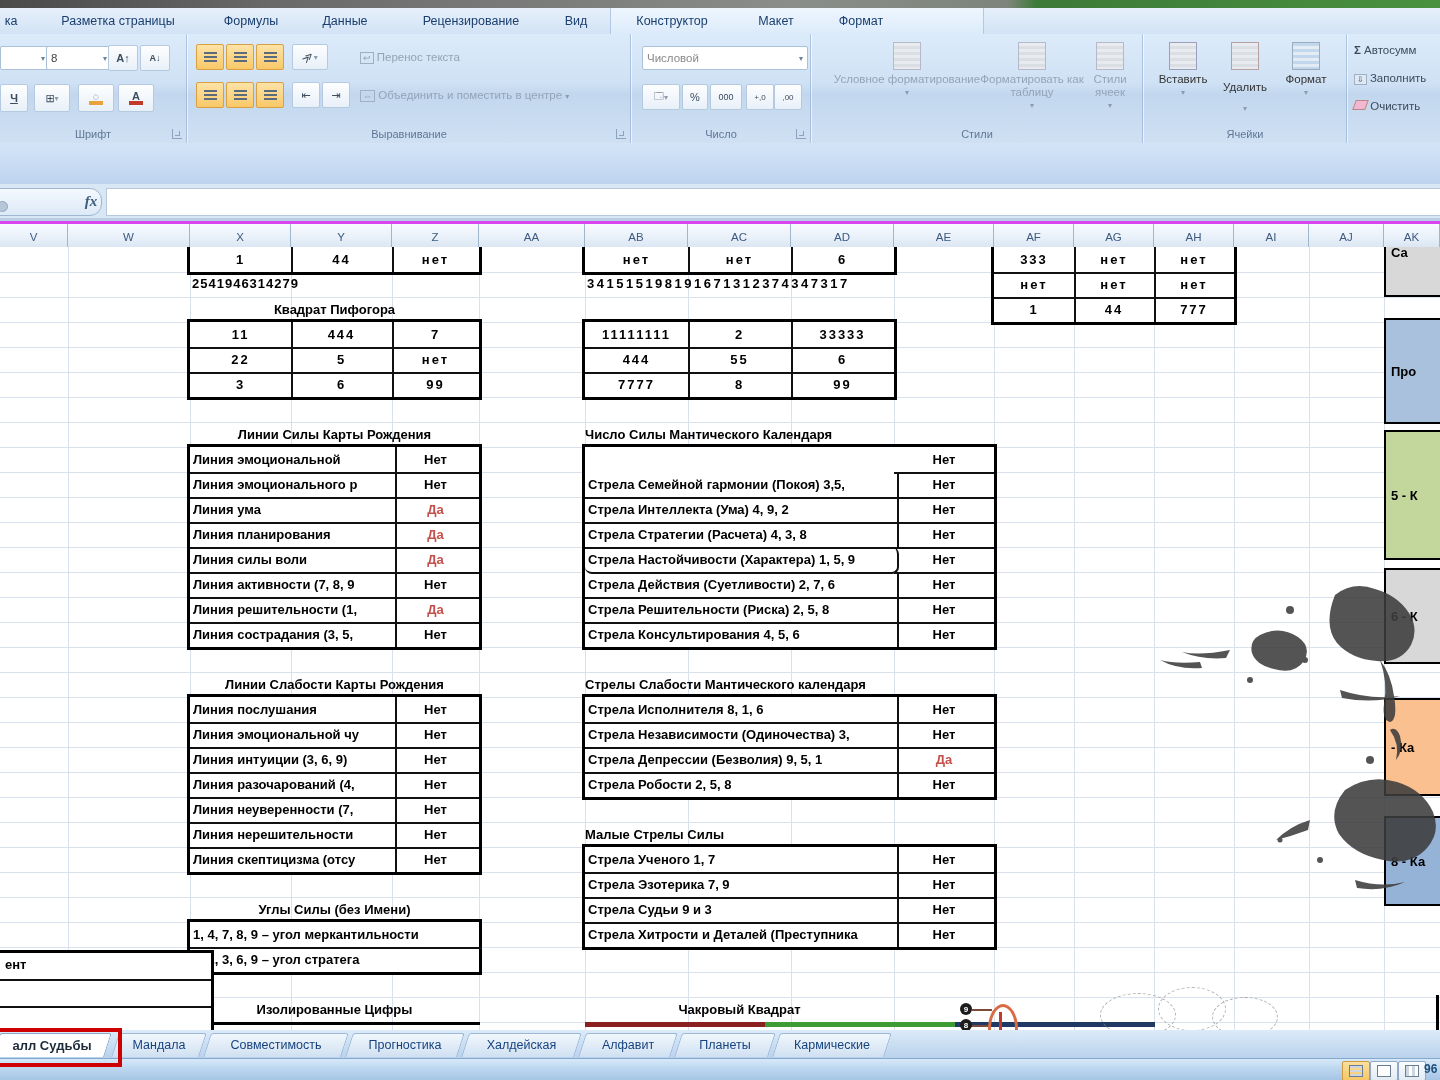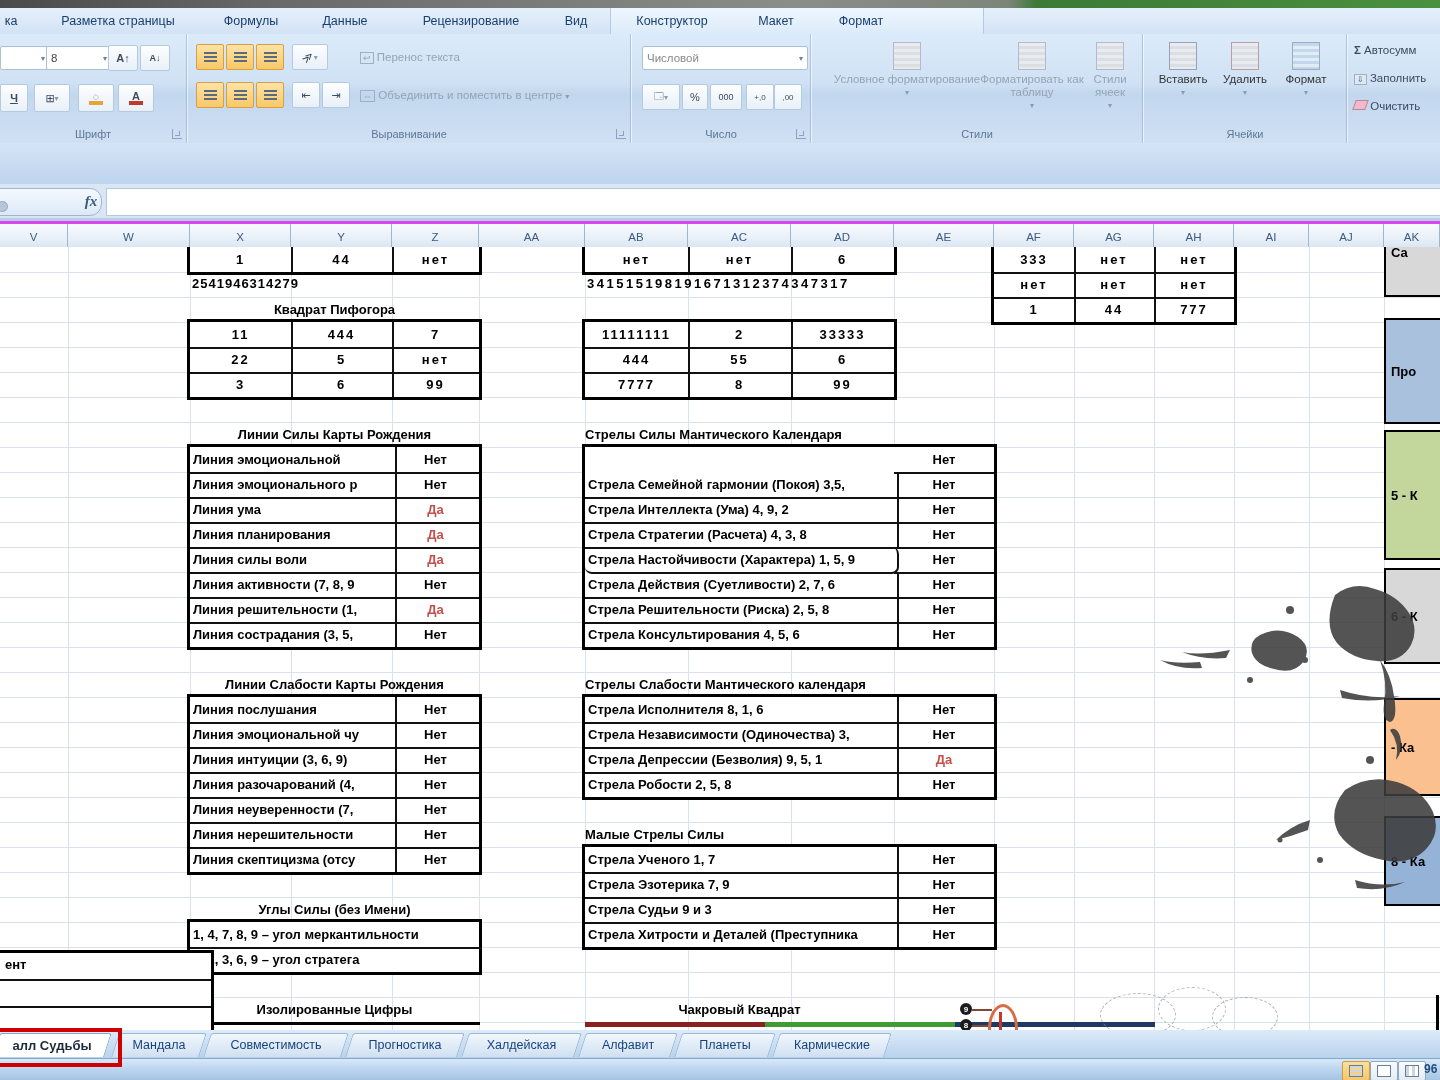--- a/index.html
+++ b/index.html
@@ -237,21 +237,21 @@
         </div>
       <div class="rgroup-label">Стили</div>
     </div>
 
     <div class="rgroup" style="left:1144px;width:202px;">
       <div class="bigbtn dark" style="left:8px;top:8px;width:62px;">
         <i class="micon" style="border-color:#88a;"></i>
         <span>Вставить</span>
         <span class="arr-s">▾</span>
         </div>
-      <div class="bigbtn dark" style="left:72px;top:8px;width:58px;">
+      <div class="bigbtn dark" style="left:72px;top:8px;width:58px;gap:8px;">
         <i class="micon" style="border-color:#a88;"></i>
         <span>Удалить</span>
         <span class="arr-s">▾</span>
         </div>
       <div class="bigbtn dark" style="left:132px;top:8px;width:60px;">
         <i class="micon" style="border-color:#89a;background:linear-gradient(#bcd3ea 50%,#e8eef5 50%);background-size:6px 6px;"></i>
         <span>Формат</span>
         <span class="arr-s">▾</span>
         </div>
       <div class="rgroup-label">Ячейки</div>
@@ -389,21 +389,21 @@
         <div class="ncell" style="left: 103px; top: 0px; width: 103px; height: 25px; position: absolute; border-right: 2px solid rgb(17, 17, 17); border-bottom: 2px solid rgb(17, 17, 17);">2</div>
         <div class="ncell" style="left: 206px; top: 0px; width: 103px; height: 25px; position: absolute; border-bottom: 2px solid rgb(17, 17, 17);">33333</div>
         <div class="ncell" style="left: 0px; top: 25px; width: 103px; height: 25px; position: absolute; border-right: 2px solid rgb(17, 17, 17); border-bottom: 2px solid rgb(17, 17, 17);">444</div>
         <div class="ncell" style="left: 103px; top: 25px; width: 103px; height: 25px; position: absolute; border-right: 2px solid rgb(17, 17, 17); border-bottom: 2px solid rgb(17, 17, 17);">55</div>
         <div class="ncell" style="left: 206px; top: 25px; width: 103px; height: 25px; position: absolute; border-bottom: 2px solid rgb(17, 17, 17);">6</div>
         <div class="ncell" style="left: 0px; top: 50px; width: 103px; height: 25px; position: absolute; border-right: 2px solid rgb(17, 17, 17);">7777</div>
         <div class="ncell" style="left: 103px; top: 50px; width: 103px; height: 25px; position: absolute; border-right: 2px solid rgb(17, 17, 17);">8</div>
         <div class="ncell" style="left: 206px; top: 50px; width: 103px; height: 25px; position: absolute;">99</div>
       </div>
       <div class="ttl center" style="left: 190px; top: 175px; width: 289px; position: absolute;">Линии Силы Карты Рождения</div>
-      <div class="ttl" style="left: 585px; top: 175px; width: 409px; position: absolute;">Стрелы Силы Мантического Календаря</div>
+      <div class="ttl" style="left: 585px; top: 175px; width: 409px; position: absolute;">Число Силы Мантического Календаря</div>
       <div class="ntable" style="left: 187px; top: 197px; width: 289px; height: 200px; position: absolute;">
         <div class="ncell lcell" style="left: 0px; top: 0px; width: 202px; height: 25px; position: absolute; letter-spacing: 0px; border-right: 2px solid rgb(17, 17, 17); border-bottom: 2px solid rgb(17, 17, 17);">Линия эмоциональной</div>
         <div class="ncell" style="left: 202px; top: 0px; width: 87px; height: 25px; position: absolute; border-bottom: 2px solid rgb(17, 17, 17); letter-spacing: 0px;">Нет</div>
         <div class="ncell lcell" style="left: 0px; top: 25px; width: 202px; height: 25px; position: absolute; letter-spacing: 0px; border-right: 2px solid rgb(17, 17, 17); border-bottom: 2px solid rgb(17, 17, 17);">Линия эмоционального р</div>
         <div class="ncell" style="left: 202px; top: 25px; width: 87px; height: 25px; position: absolute; border-bottom: 2px solid rgb(17, 17, 17); letter-spacing: 0px;">Нет</div>
         <div class="ncell lcell" style="left: 0px; top: 50px; width: 202px; height: 25px; position: absolute; letter-spacing: 0px; border-right: 2px solid rgb(17, 17, 17); border-bottom: 2px solid rgb(17, 17, 17);">Линия ума</div>
         <div class="ncell red" style="left: 202px; top: 50px; width: 87px; height: 25px; position: absolute; border-bottom: 2px solid rgb(17, 17, 17); letter-spacing: 0px;">Да</div>
         <div class="ncell lcell" style="left: 0px; top: 75px; width: 202px; height: 25px; position: absolute; letter-spacing: 0px; border-right: 2px solid rgb(17, 17, 17); border-bottom: 2px solid rgb(17, 17, 17);">Линия планирования</div>
         <div class="ncell red" style="left: 202px; top: 75px; width: 87px; height: 25px; position: absolute; border-bottom: 2px solid rgb(17, 17, 17); letter-spacing: 0px;">Да</div>
         <div class="ncell lcell" style="left: 0px; top: 100px; width: 202px; height: 25px; position: absolute; letter-spacing: 0px; border-right: 2px solid rgb(17, 17, 17); border-bottom: 2px solid rgb(17, 17, 17);">Линия силы воли</div>

